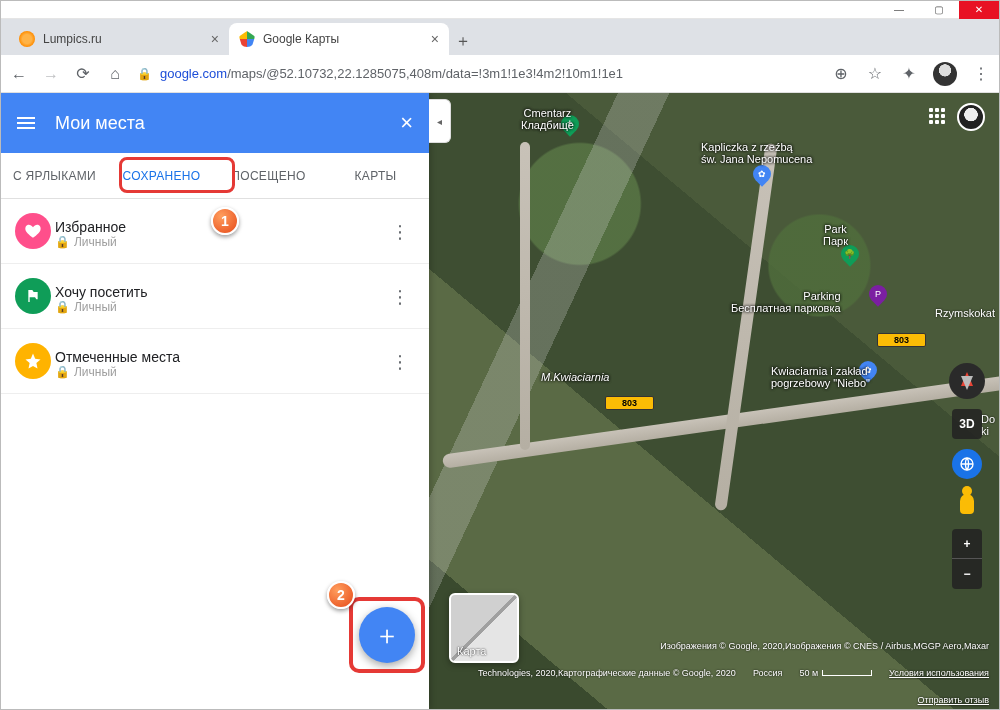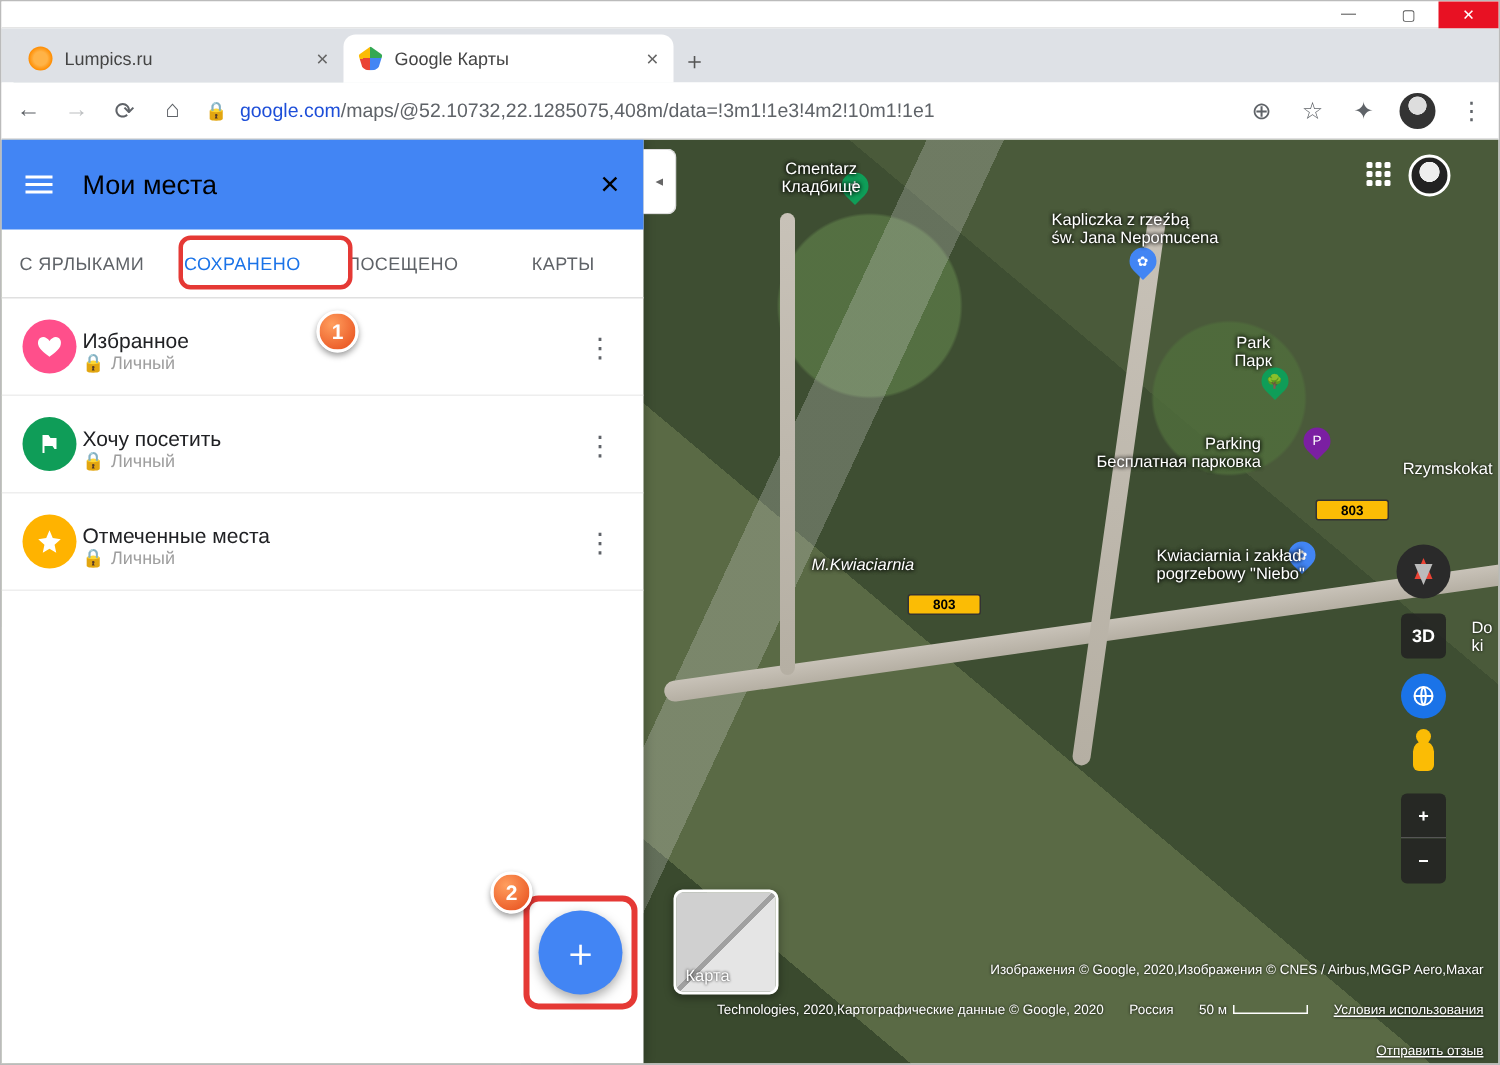--- a/index.html
+++ b/index.html
@@ -45,21 +45,21 @@
 .map-label.road-name { font-style: italic; }
 .map-pin { position: absolute; width: 18px; height: 18px; border-radius: 50% 50% 50% 0; transform: rotate(-45deg); display: flex; align-items: center; justify-content: center; }
 .map-pin span { transform: rotate(45deg); font-size: 9px; color: #fff; }
 .pin-green { background: #0f9d58; }
 .pin-blue { background: #4285f4; }
 .pin-purple { background: #7b1fa2; }
 .road-badge { position: absolute; background: #fbbc05; color: #000; font-size: 9px; font-weight: bold; padding: 1px 16px; border: 1px solid #333; border-radius: 2px; }
 
 
 .panel { position: absolute; top: 0; left: 0; width: 428px; height: 100%; background: #fff; box-shadow: 2px 0 6px rgba(0,0,0,0.2); display: flex; flex-direction: column; z-index: 2; }
-.panel-header { height: 60px; background: #4285f4; color: #000000; display: flex; align-items: center; padding: 0 16px; gap: 20px; }
+.panel-header { height: 60px; background: #4285f4; color: #ffffff; display: flex; align-items: center; padding: 0 16px; gap: 20px; }
 .burger { display: flex; flex-direction: column; gap: 3px; }
 .burger div { width: 18px; height: 2px; background: #fff; }
 .panel-title { font-size: 18px; font-weight: 400; }
 .panel-close { margin-left: auto; font-size: 22px; font-weight: 300; }
 .collapse { position: absolute; left: 428px; top: 6px; width: 22px; height: 44px; background: #fff; border: 1px solid #ddd; border-left: none; border-radius: 0 6px 6px 0; display: flex; align-items: center; justify-content: center; font-size: 10px; color: #666; z-index: 2; }
 
 .tabs { height: 46px; display: flex; border-bottom: 1px solid #e0e0e0; position: relative; }
 .tabs .t { flex: 1; display: flex; align-items: center; justify-content: center; font-size: 12px; font-weight: 500; color: #5f6368; letter-spacing: 0.3px; }
 .tabs .t.active { color: #1a73e8; }
 
@@ -78,21 +78,21 @@
 
 .fab { position: absolute; left: 358px; bottom: 46px; width: 56px; height: 56px; border-radius: 50%; background: #4285f4; color: #fff; display: flex; align-items: center; justify-content: center; font-size: 26px; box-shadow: 0 3px 8px rgba(0,0,0,0.35); z-index: 3; }
 .hl-2 { position: absolute; left: 348px; bottom: 36px; width: 76px; height: 76px; border: 4px solid #e53935; border-radius: 10px; z-index: 3; pointer-events: none; }
 
 .callout { position: absolute; width: 28px; height: 28px; border-radius: 50%; background: radial-gradient(circle at 35% 30%, #ff9e5e, #e64a19); color: #fff; font-weight: bold; display: flex; align-items: center; justify-content: center; border: 2px solid #fff; box-shadow: 0 2px 4px rgba(0,0,0,0.4); z-index: 4; font-size: 14px; }
 
 
 .maptype { position: absolute; left: 448px; bottom: 46px; width: 70px; height: 70px; border: 2px solid #fff; border-radius: 6px; background: linear-gradient(135deg, #d0d0d0 0 48%, #a0a0a0 48% 52%, #e5e5e5 52% 100%); box-shadow: 0 2px 6px rgba(0,0,0,0.35); display: flex; align-items: flex-end; padding: 4px 6px; color: #fff; font-size: 11px; text-shadow: 0 0 2px #000; }
 
 
-.rctl { position: absolute; right: 32px; display: flex; flex-direction: column; align-items: center; gap: 10px; }
+.rctl { position: absolute; right: 14px; display: flex; flex-direction: column; align-items: center; gap: 10px; }
 .rctl.top { top: 10px; flex-direction: row; gap: 10px; }
 .google-acct { width: 28px; height: 28px; border-radius: 50%; background: radial-gradient(circle at 50% 40%, #eee 35%, #222 37%); border: 2px solid #fff; }
 .apps-grid { width: 18px; height: 18px; display: grid; grid-template-columns: repeat(3,4px); grid-template-rows: repeat(3,4px); gap: 2px; }
 .apps-grid div { background: #fff; border-radius: 1px; }
 .compass { width: 36px; height: 36px; border-radius: 50%; background: #2a2a2a; position: relative; }
 .compass::before { content: ""; position: absolute; left: 50%; top: 8%; width: 0; height: 0; border: 6px solid transparent; border-bottom: 14px solid #ea4335; transform: translateX(-50%); }
 .compass::after { content: ""; position: absolute; left: 50%; bottom: 8%; width: 0; height: 0; border: 6px solid transparent; border-top: 14px solid #bbb; transform: translateX(-50%); }
 .btn3d, .btnG, .btnPeg, .btnPM { width: 30px; height: 30px; border-radius: 4px; background: rgba(34,34,34,0.85); color: #fff; display: flex; align-items: center; justify-content: center; font-size: 12px; font-weight: bold; }
 .btnG { border-radius: 50%; background: #1a73e8; }
 .peg { width: 14px; height: 20px; background: #fbbc05; border-radius: 7px 7px 4px 4px; position: relative; }

